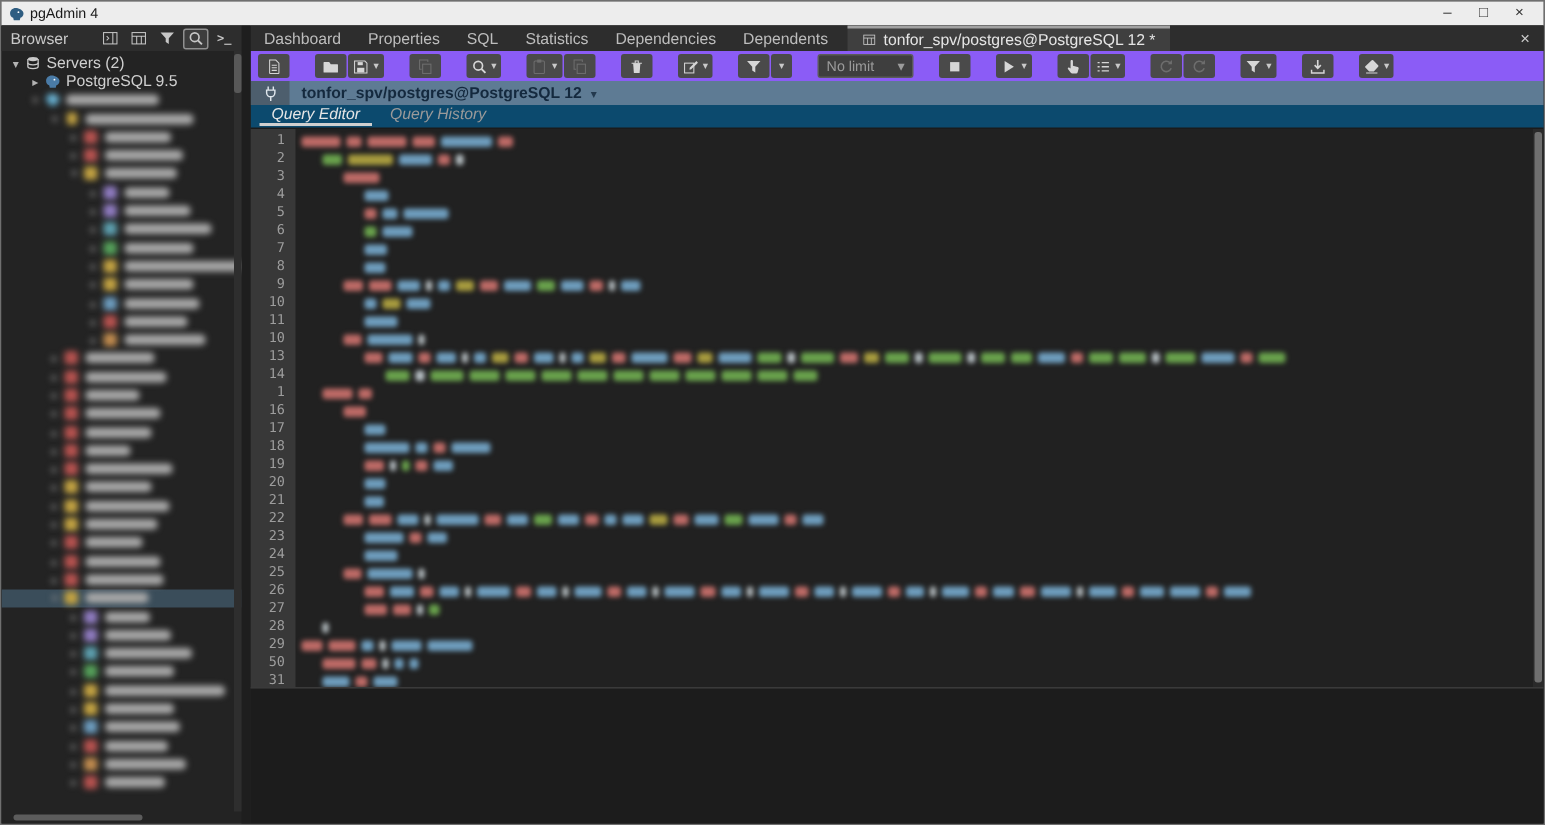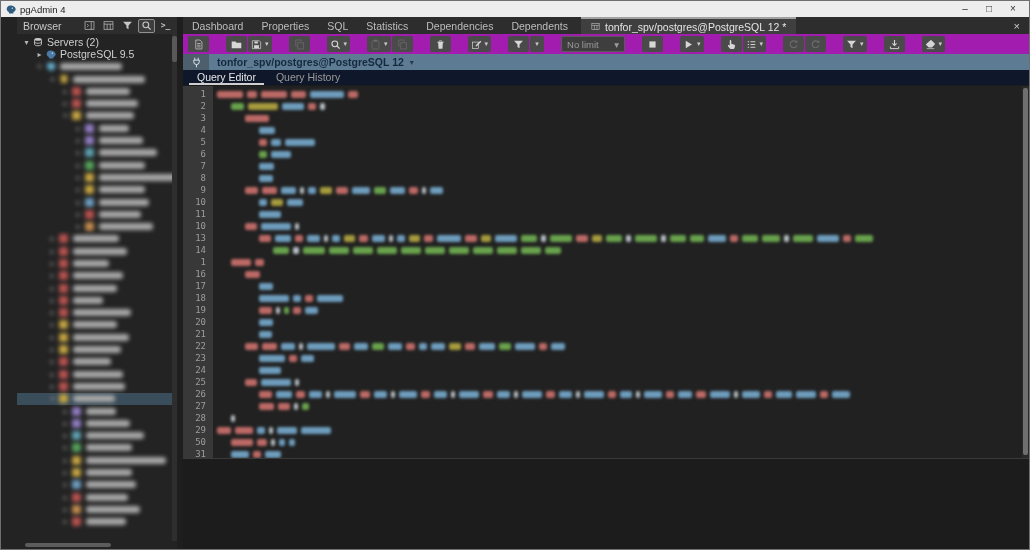--- a/index.html
+++ b/index.html
@@ -15,21 +15,21 @@
 
   
   .menubar { height:19px; background:#1d5173; display:flex; align-items:center; padding:0 8px; flex:0 0 auto; }
   .logo { display:flex; align-items:center; margin-right:26px; }
   .logo-pg { color:#fff; font-weight:bold; font-size:11px; border:1.5px solid #fff; border-radius:2px; padding:0 2px; line-height:11px; }
   .logo-admin { color:#fff; font-weight:bold; font-size:13px; letter-spacing:.2px; }
   .menu-item { color:#e7eef3; font-size:11px; margin-right:22px; display:flex; align-items:center; gap:4px; cursor:default; }
   .menu-item .chev { font-size:7px; color:#cfdbe4; }
 
   
-  .body-row { flex:1; display:flex; min-height:0;padding-left:16px; }
+  .body-row { flex:1; display:flex; min-height:0; }
 
   
   .sidebar { width:166px; flex:0 0 166px; background:#232323; border-right:6px solid #1e1e1e; display:flex; flex-direction:column; position:relative; }
   .sidebar-header { height:17px; background:#2d2d2d; display:flex; align-items:center; padding:0 3px 0 6px; flex:0 0 auto; }
   .sidebar-title { font-size:10.5px; color:#c9c9c9; }
   .sb-icons { margin-left:auto; display:flex; gap:2px; }
   .sb-btn { width:17px; height:14px; display:flex; align-items:center; justify-content:center; color:#c6c6c6; border-radius:2px; }
   .sb-btn.active { border:1px solid #909090; background:#3d3d3d; }
   .sb-btn .psql { font-family:"DejaVu Sans Mono", monospace; font-size:8px; font-weight:bold; }
   .tree { flex:1; overflow:hidden; padding-top:2px; position:relative; }
@@ -47,37 +47,37 @@
   .side-hscroll .thumb { position:absolute; left:8px; width:86px; height:4px; background:#5c5c5c; border-radius:2px; }
 
   
   .main { flex:1; display:flex; flex-direction:column; min-width:0; background:#282828; }
 
   .tabbar { height:17px; background:#2d2d2d; display:flex; align-items:stretch; flex:0 0 auto; }
   .tab { font-size:10.5px; color:#bdbdbd; padding:0 9px; display:flex; align-items:center; cursor:default; }
   .tab-active { display:flex; align-items:center; gap:5px; background:#3f3f3f; border-top:2px solid #a2a2a2; color:#e5e5e5; font-size:10.5px; padding:0 10px; margin-left:4px; }
   .tab-close { margin-left:auto; color:#cccccc; font-size:11px; padding:0 9px; display:flex; align-items:center; }
 
-  .qtoolbar { height:20px; background:#a21caf; display:flex; align-items:center; padding:0 5px; gap:17px; flex:0 0 auto; }
+  .qtoolbar { height:20px; background:#8b5cf6; display:flex; align-items:center; padding:0 5px; gap:17px; flex:0 0 auto; }
   .tgroup { display:flex; gap:1px; }
   .tbtn { height:16px; min-width:21px; background:#4a4a4a; border-radius:2px; display:flex; align-items:center; justify-content:center; color:#d6d6d6; padding:0 3px; }
   .tbtn.dis { color:#8b8b8b; }
   .tbtn.dis svg { opacity:.55; }
   .tbtn .chev, .chevbtn { font-size:7px; color:#c9c9c9; }
   .chevbtn { height:16px; width:14px; background:#4a4a4a; border-radius:2px; display:flex; align-items:center; justify-content:center; }
   .tbtn.withchev { gap:3px; }
   .limit-select { height:16px; width:64px; background:#3e3e3e; border:1px solid #5a5a5a; border-radius:2px; color:#9b9b9b; font-size:9.5px; display:flex; align-items:center; justify-content:space-between; padding:0 5px; }
   .limit-select .chev { color:#9b9b9b; }
 
   .connbar { height:16px; background:#5e7b94; display:flex; align-items:center; flex:0 0 auto; }
   .conn-icon { width:26px; height:16px; background:#4d5e6d; display:flex; align-items:center; justify-content:center; color:#dfe6ec; flex:0 0 26px; }
   .conn-label { font-size:10.5px; font-weight:bold; color:#14293e; margin-left:8px; }
   .conn-chev { font-size:8px; color:#23394e; margin-left:6px; }
 
-  .edtabs { height:16px; background:#0f172a; border-bottom:1px solid #1b1b1b; display:flex; align-items:flex-end; padding-left:6px; gap:4px; flex:0 0 auto; }
+  .edtabs { height:16px; background:#0c4a6e; border-bottom:1px solid #1b1b1b; display:flex; align-items:flex-start; padding-left:6px; gap:4px; flex:0 0 auto;font-style:italic; }
   .edtab { font-size:10.5px; color:#9a9a9a; display:flex; align-items:center; padding:0 8px; border-bottom:2px solid transparent; }
   .edtab.active { color:#e6e6e6; border-bottom:2px solid #cfcfcf; }
 
   .editor { height:373px; flex:0 0 auto; position:relative; background:#212121; overflow:hidden; border-bottom:1px solid #3a3a3a; }
   .gutter { position:absolute; left:0; top:0; bottom:0; width:30px; background:#383838; padding-top:2px; }
   .lnum { height:12px; font-family:"DejaVu Sans Mono", monospace; font-size:9px; color:#9d9d9d; text-align:right; padding-right:7px; line-height:12px; }
   .code { position:absolute; left:30px; right:8px; top:2px; bottom:0; filter:blur(1.8px); overflow:hidden; }
   .code-line { height:12px; display:flex; align-items:center; }
   .tok { height:7px; border-radius:2px; margin-right:4px; flex:0 0 auto; }
   .ed-vscroll { position:absolute; right:0; top:0; bottom:0; width:7px; background:#2a2a2a; }

